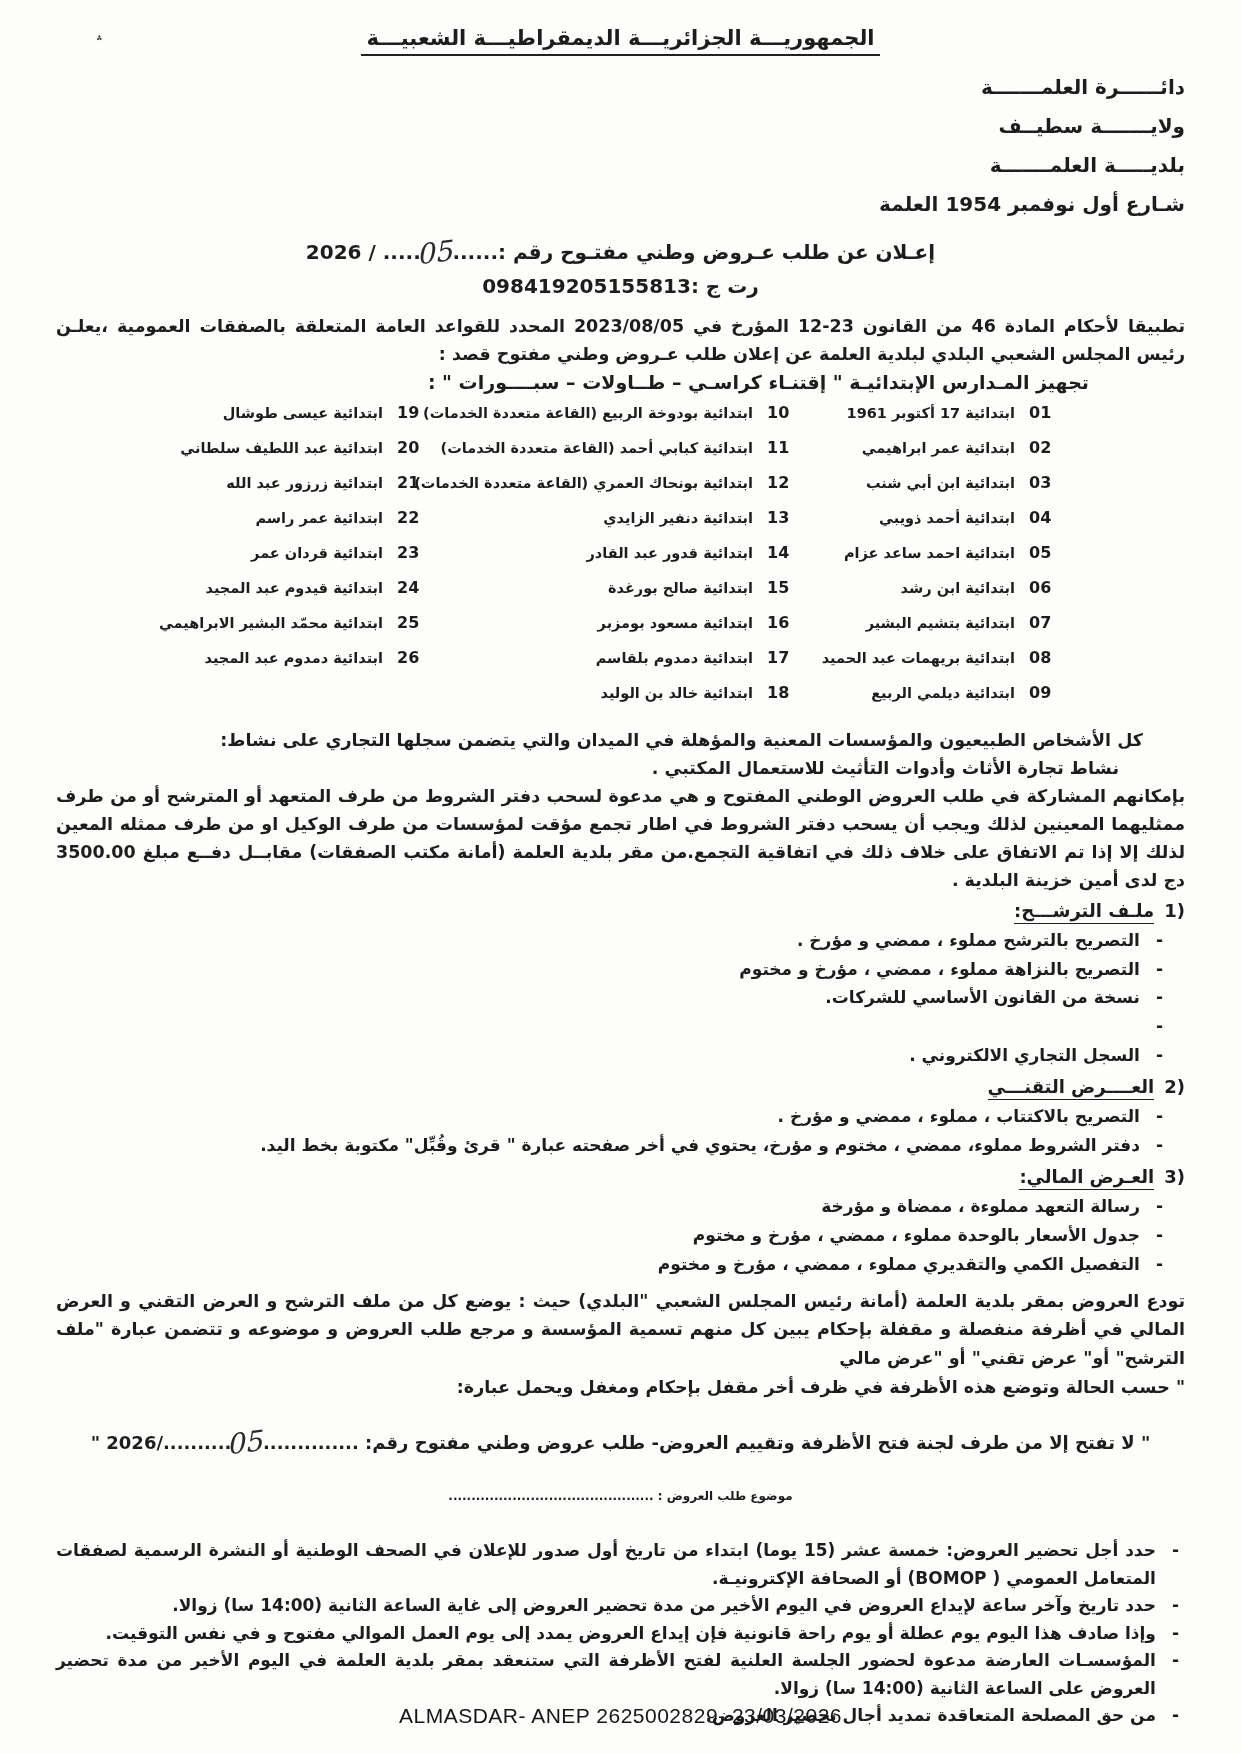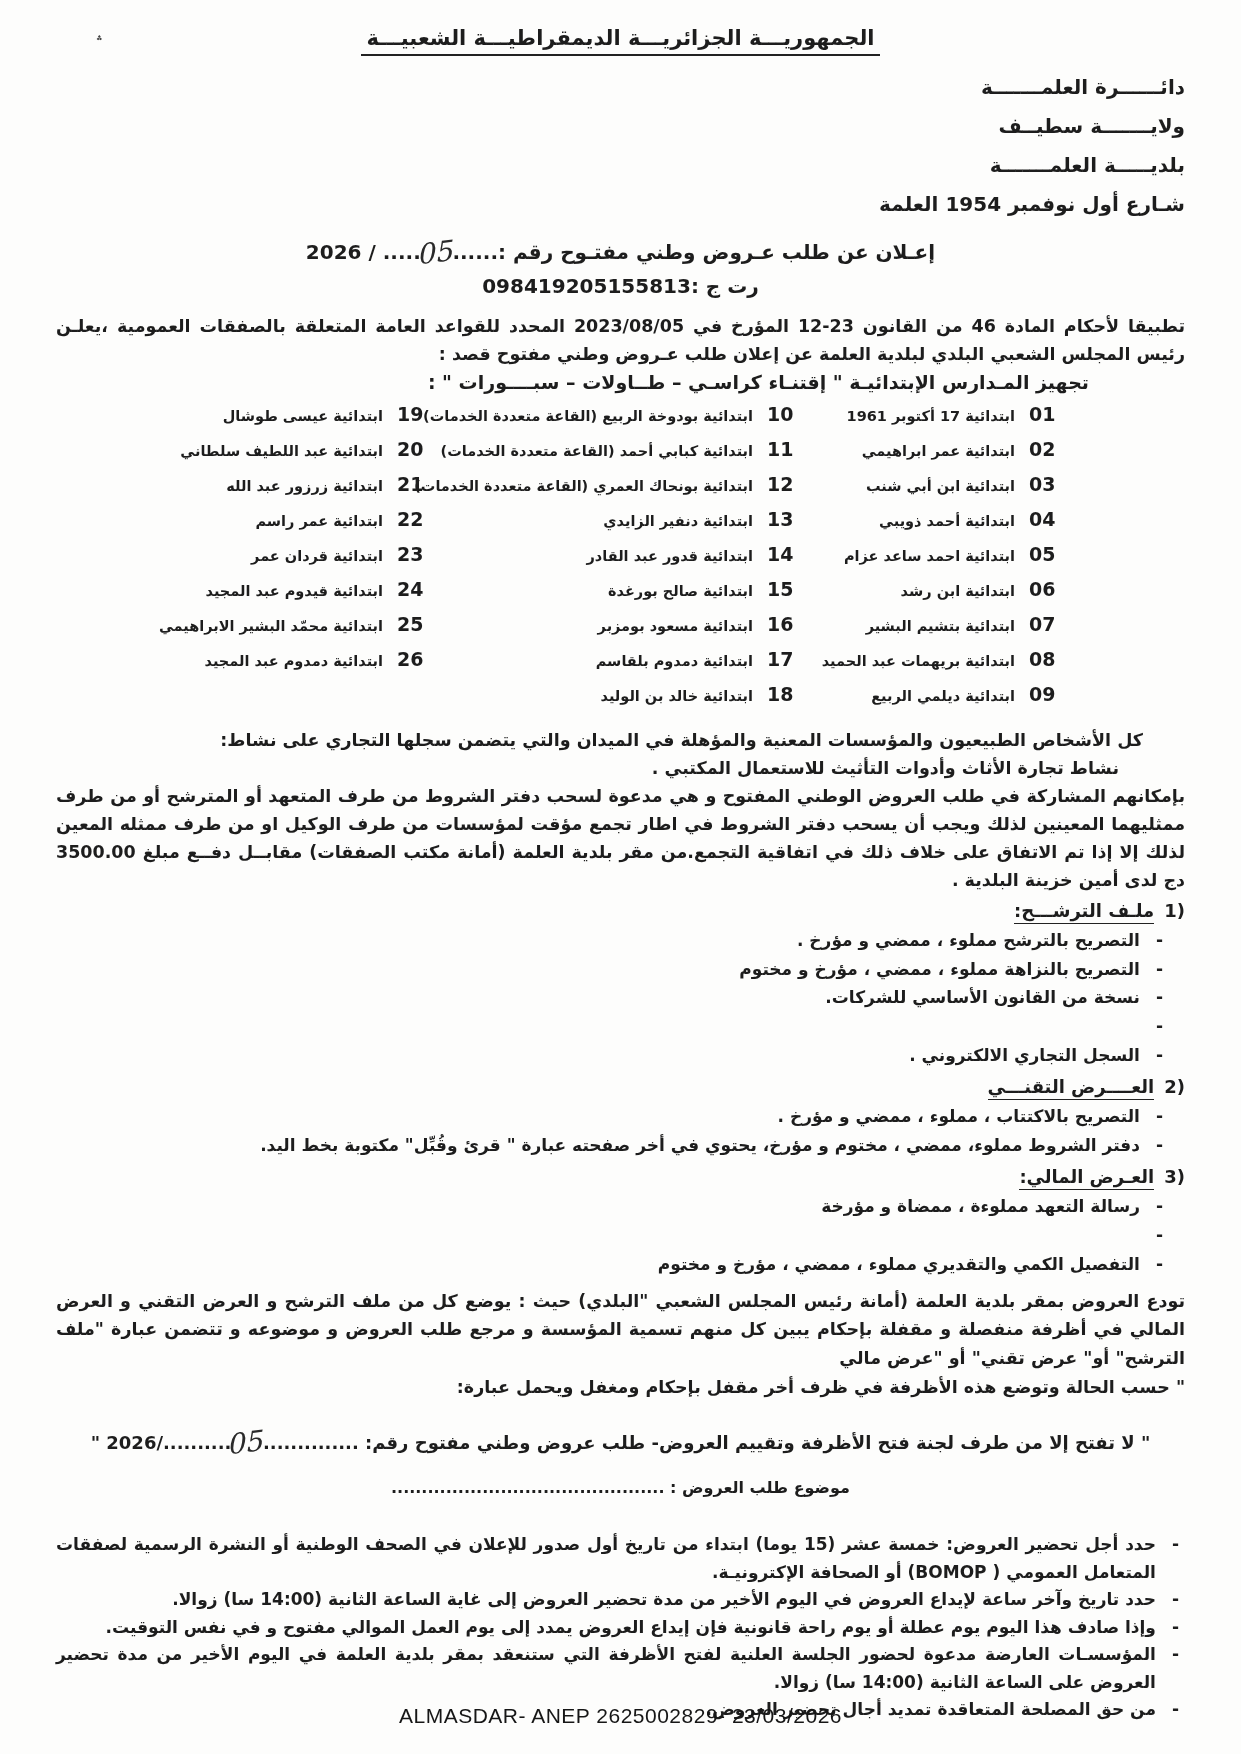--- a/index.html
+++ b/index.html
@@ -37,36 +37,36 @@
     color:#2a2a2a;
   }
   .intro{margin-top:14px;font-size:17.5px;font-weight:bold;line-height:1.62;text-align:justify;}
   .subject-line{margin-top:2px;font-size:19px;font-weight:bold;padding-right:96px;}
   .schools{display:flex;direction:rtl;margin-top:10px;padding-right:128px;padding-left:10px;}
   .schools .col{flex:none;}
   .col-1{width:262px;}
   .col-2{width:370px;}
   .col-3{width:300px;}
   .school-row{display:flex;align-items:baseline;gap:14px;height:35px;}
-  .school-num{flex:none;width:28px;font-weight:bold;font-size:19px;text-align:left;direction:ltr;}
+  .school-num{flex:none;width:28px;font-weight:bold;font-size:16px;text-align:left;direction:ltr;}
   .school-name{font-weight:bold;font-size:14.5px;white-space:nowrap;}
   .elig{font-size:17.5px;font-weight:bold;line-height:1.6;}
   .elig-p1{margin-top:8px;padding-right:42px;}
   .elig-p2{padding-right:66px;}
   .elig-p3{text-align:justify;}
   .elig-p4{padding-right:30px;}
   .section-head{display:flex;gap:10px;align-items:baseline;margin-top:6px;font-size:18px;font-weight:bold;}
   .section-marker{flex:none;direction:ltr;}
   .section-title{text-decoration:none;border-bottom:1.8px solid #222;padding-bottom:2px;}
   .dash-list{margin:2px 0 0 0;}
   .dash-row{display:flex;gap:16px;align-items:baseline;padding-right:22px;font-size:17px;font-weight:bold;line-height:1.7;}
   .dash{flex:none;font-weight:bold;}
   .deposit{margin-top:8px;font-size:17.5px;font-weight:bold;line-height:1.65;text-align:justify;}
   .envelope-note{margin-top:30px;text-align:center;font-size:18px;font-weight:bold;}
-  .tender-subject{margin-top:25px;text-align:center;font-size:16px;font-weight:bold;}
+  .tender-subject{margin-top:36px;text-align:center;font-size:12px;font-weight:bold;}
   .conditions{margin-top:34px;}
   .conditions .dash-row{padding-right:6px;font-size:17px;line-height:1.62;text-align:justify;}
   .footer{
     position:absolute;left:0;bottom:26px;width:100%;
     text-align:center;direction:ltr;
     font-family:"Liberation Sans",sans-serif;
     font-size:21px;color:#161616;letter-spacing:0.5px;
   }
 </style>
 </head>
@@ -301,20 +301,21 @@
     </div>
     <div class="dash-list">
 
         <div class="dash-row">
           <span class="dash">-</span>
           <span>رسالة التعهد مملوءة ، ممضاة و مؤرخة</span>
         </div>
 
         <div class="dash-row">
           <span class="dash">-</span>
+          <span>جدول الأسعار بالوحدة مملوء ،  ممضي ، مؤرخ و مختوم</span>
         </div>
 
         <div class="dash-row">
           <span class="dash">-</span>
           <span>التفصيل الكمي والتقديري  مملوء ،  ممضي ، مؤرخ و مختوم</span>
         </div>
       </div>
   </div>
 
   <div class="deposit">

